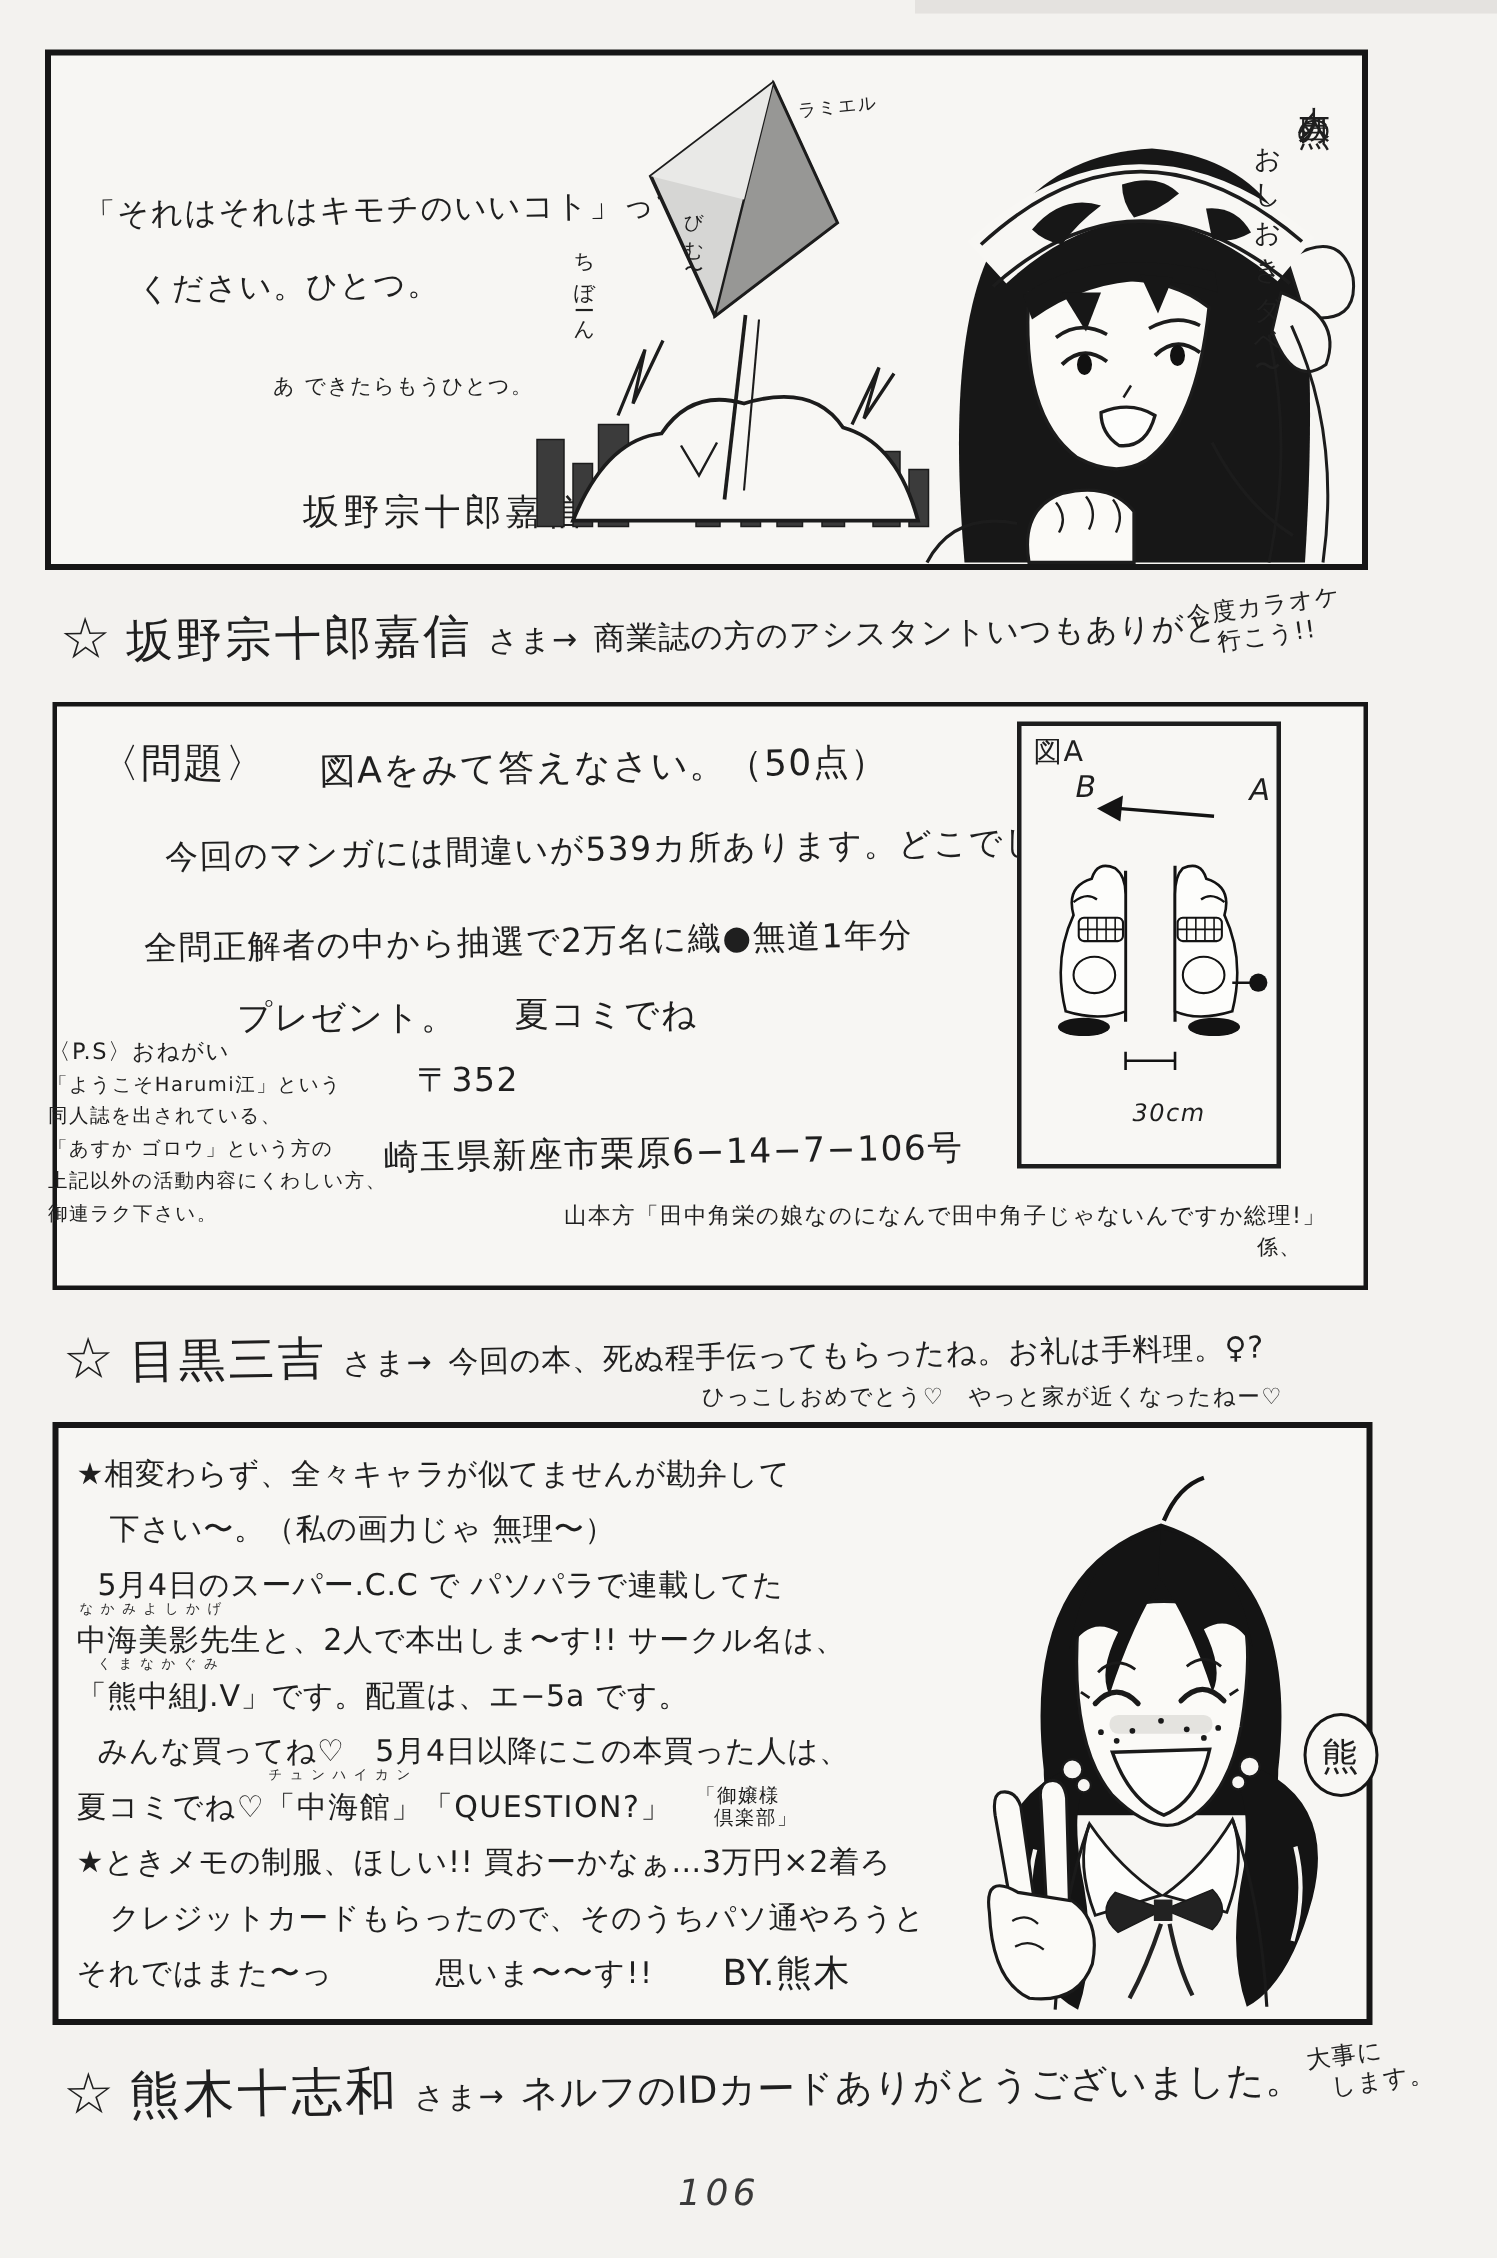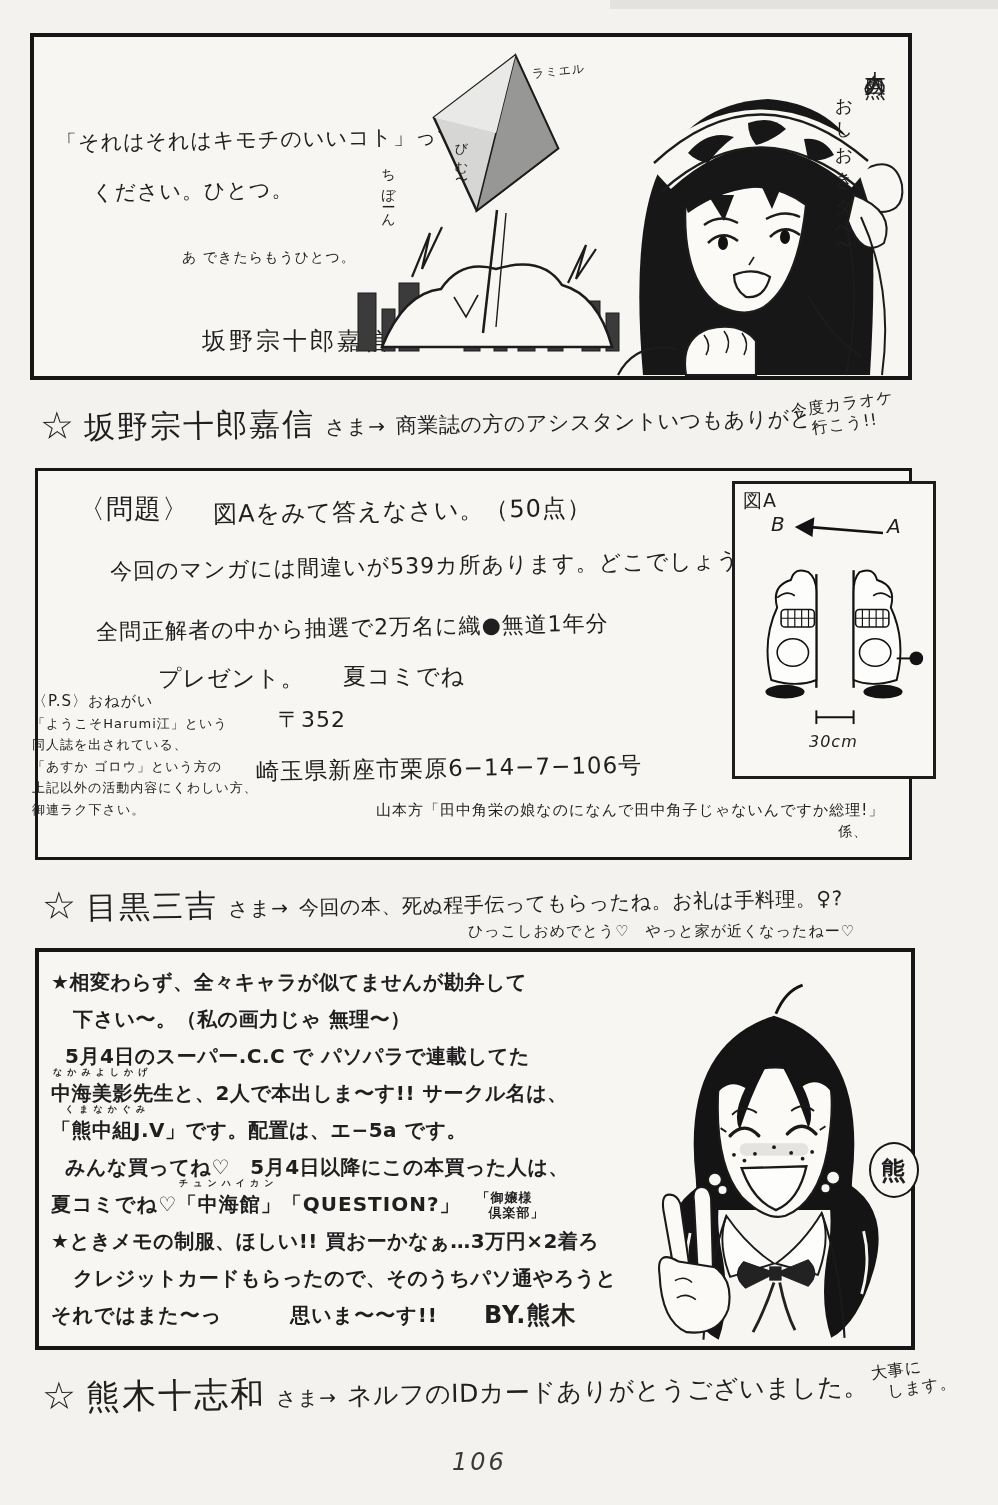--- a/index.html
+++ b/index.html
@@ -122,42 +122,42 @@
   <span class="hand ghono">さま→</span>
   <span class="hand gmsg">商業誌の方のアシスタントいつもありがと。</span>
 </div>
 <div class="abs hand smallnote r-8" style="left:792px;top:394px;">
   <div>今度カラオケ</div>
   <div style="padding-left:18px;">行こう!!</div>
 </div>
 
 <div class="panel" style="left:35px;top:468px;width:877px;height:392px;border-width:3px;">
 
-  <div class="abs hand" style="left:40px;top:20px;font-size:27px;">〈問題〉</div>
+  <div class="abs hand" style="left:28px;top:20px;font-size:27px;">〈問題〉</div>
   <div class="abs hand r-1" style="left:175px;top:24px;font-size:24px;">図Aをみて答えなさい。（50点）</div>
   <div class="abs hand r-1" style="left:72px;top:80px;font-size:22px;">今回のマンガには間違いが539カ所あります。どこでしょう。</div>
   <div class="abs hand r-1" style="left:58px;top:142px;font-size:22px;">全問正解者の中から抽選で2万名に織●無道1年分</div>
   <div class="abs hand" style="left:120px;top:192px;font-size:23px;">プレゼント。</div>
   <div class="abs hand" style="left:305px;top:190px;font-size:23px;">夏コミでね</div>
 
   <div class="abs" style="left:-6px;top:220px;font-size:13px;line-height:21.5px;">
     <div class="hand" style="font-size:15px;">〈P.S〉おねがい</div>
     <div class="hand">「ようこそHarumi江」という</div>
     <div class="hand">同人誌を出されている、</div>
     <div class="hand">「あすか ゴロウ」という方の</div>
     <div class="hand">上記以外の活動内容にくわしい方、</div>
     <div class="hand">御連ラク下さい。</div>
   </div>
 
   <div class="abs hand" style="left:240px;top:234px;font-size:22px;">〒352</div>
   <div class="abs hand r-1" style="left:218px;top:282px;font-size:23px;">崎玉県新座市栗原6−14−7−106号</div>
   <div class="abs hand" style="left:338px;top:330px;font-size:15px;">山本方「田中角栄の娘なのになんで田中角子じゃないんですか総理!」</div>
   <div class="abs hand" style="left:800px;top:352px;font-size:14px;">係、</div>
 
-  <div class="figbox" style="left:694px;top:10px;width:204px;height:298px;">
+  <div class="figbox" style="left:640px;top:10px;width:176px;height:298px;">
     <svg viewBox="0 0 196 298" style="position:absolute;left:0;top:0;width:100%;height:100%;">
       <line x1="148" y1="50" x2="74" y2="44" stroke="#131313" stroke-width="2.6"></line>
       <polygon points="58,44 78,34 76,54" fill="#131313"></polygon>
       <line x1="80" y1="92" x2="80" y2="208" stroke="#131313" stroke-width="2.4"></line>
       <line x1="118" y1="88" x2="118" y2="208" stroke="#131313" stroke-width="2.4"></line>
       <g fill="#fdfdfb" stroke="#131313" stroke-width="2">
         <path d="M34,200 Q24,160 40,126 Q34,104 54,98 Q58,84 72,90 Q80,96 80,110 L80,200 Q60,208 34,200 Z"></path>
         <path d="M162,200 Q172,160 156,126 Q162,104 142,98 Q138,84 124,90 Q118,96 118,110 L118,200 Q136,208 162,200 Z"></path>
       </g>
       <g stroke="#131313" stroke-width="1.6" fill="#fdfdfb">
@@ -195,21 +195,21 @@
 </div>
 
 <div class="abs row r-1" style="left:42px;top:880px;">
   <span class="star">☆</span>
   <span class="hand gname">目黒三吉</span>
   <span class="hand ghono">さま→</span>
   <span class="hand gmsg" style="font-size:20px;">今回の本、死ぬ程手伝ってもらったね。お礼は手料理。♀?</span>
 </div>
 <div class="abs hand" style="left:468px;top:922px;font-size:15px;">ひっこしおめでとう♡　やっと家が近くなったねー♡</div>
 
-<div class="panel" style="left:35px;top:948px;width:880px;height:402px;font-weight:bold;">
+<div class="panel" style="left:35px;top:948px;width:880px;height:402px;">
 
   <div class="abs" style="left:12px;top:12px;">
     <div class="hand p3line">★相変わらず、全々キャラが似てませんが勘弁して</div>
     <div class="hand p3line ind1">下さい〜。（私の画力じゃ 無理〜）</div>
     <div class="hand p3line ind2">5月4日のスーパー.C.C で パソパラで連載してた</div>
     <div class="hand p3line">中海美影先生と、2人で本出しま〜す!! サークル名は、</div>
     <div class="hand p3line">「熊中組J.V」です。配置は、エ−5a です。</div>
     <div class="hand p3line ind2">みんな買ってね♡　5月4日以降にこの本買った人は、</div>
     <div class="p3line" style="display:flex;align-items:center;gap:16px;">
       <span class="hand">夏コミでね♡「中海館」「QUESTION?」</span>

